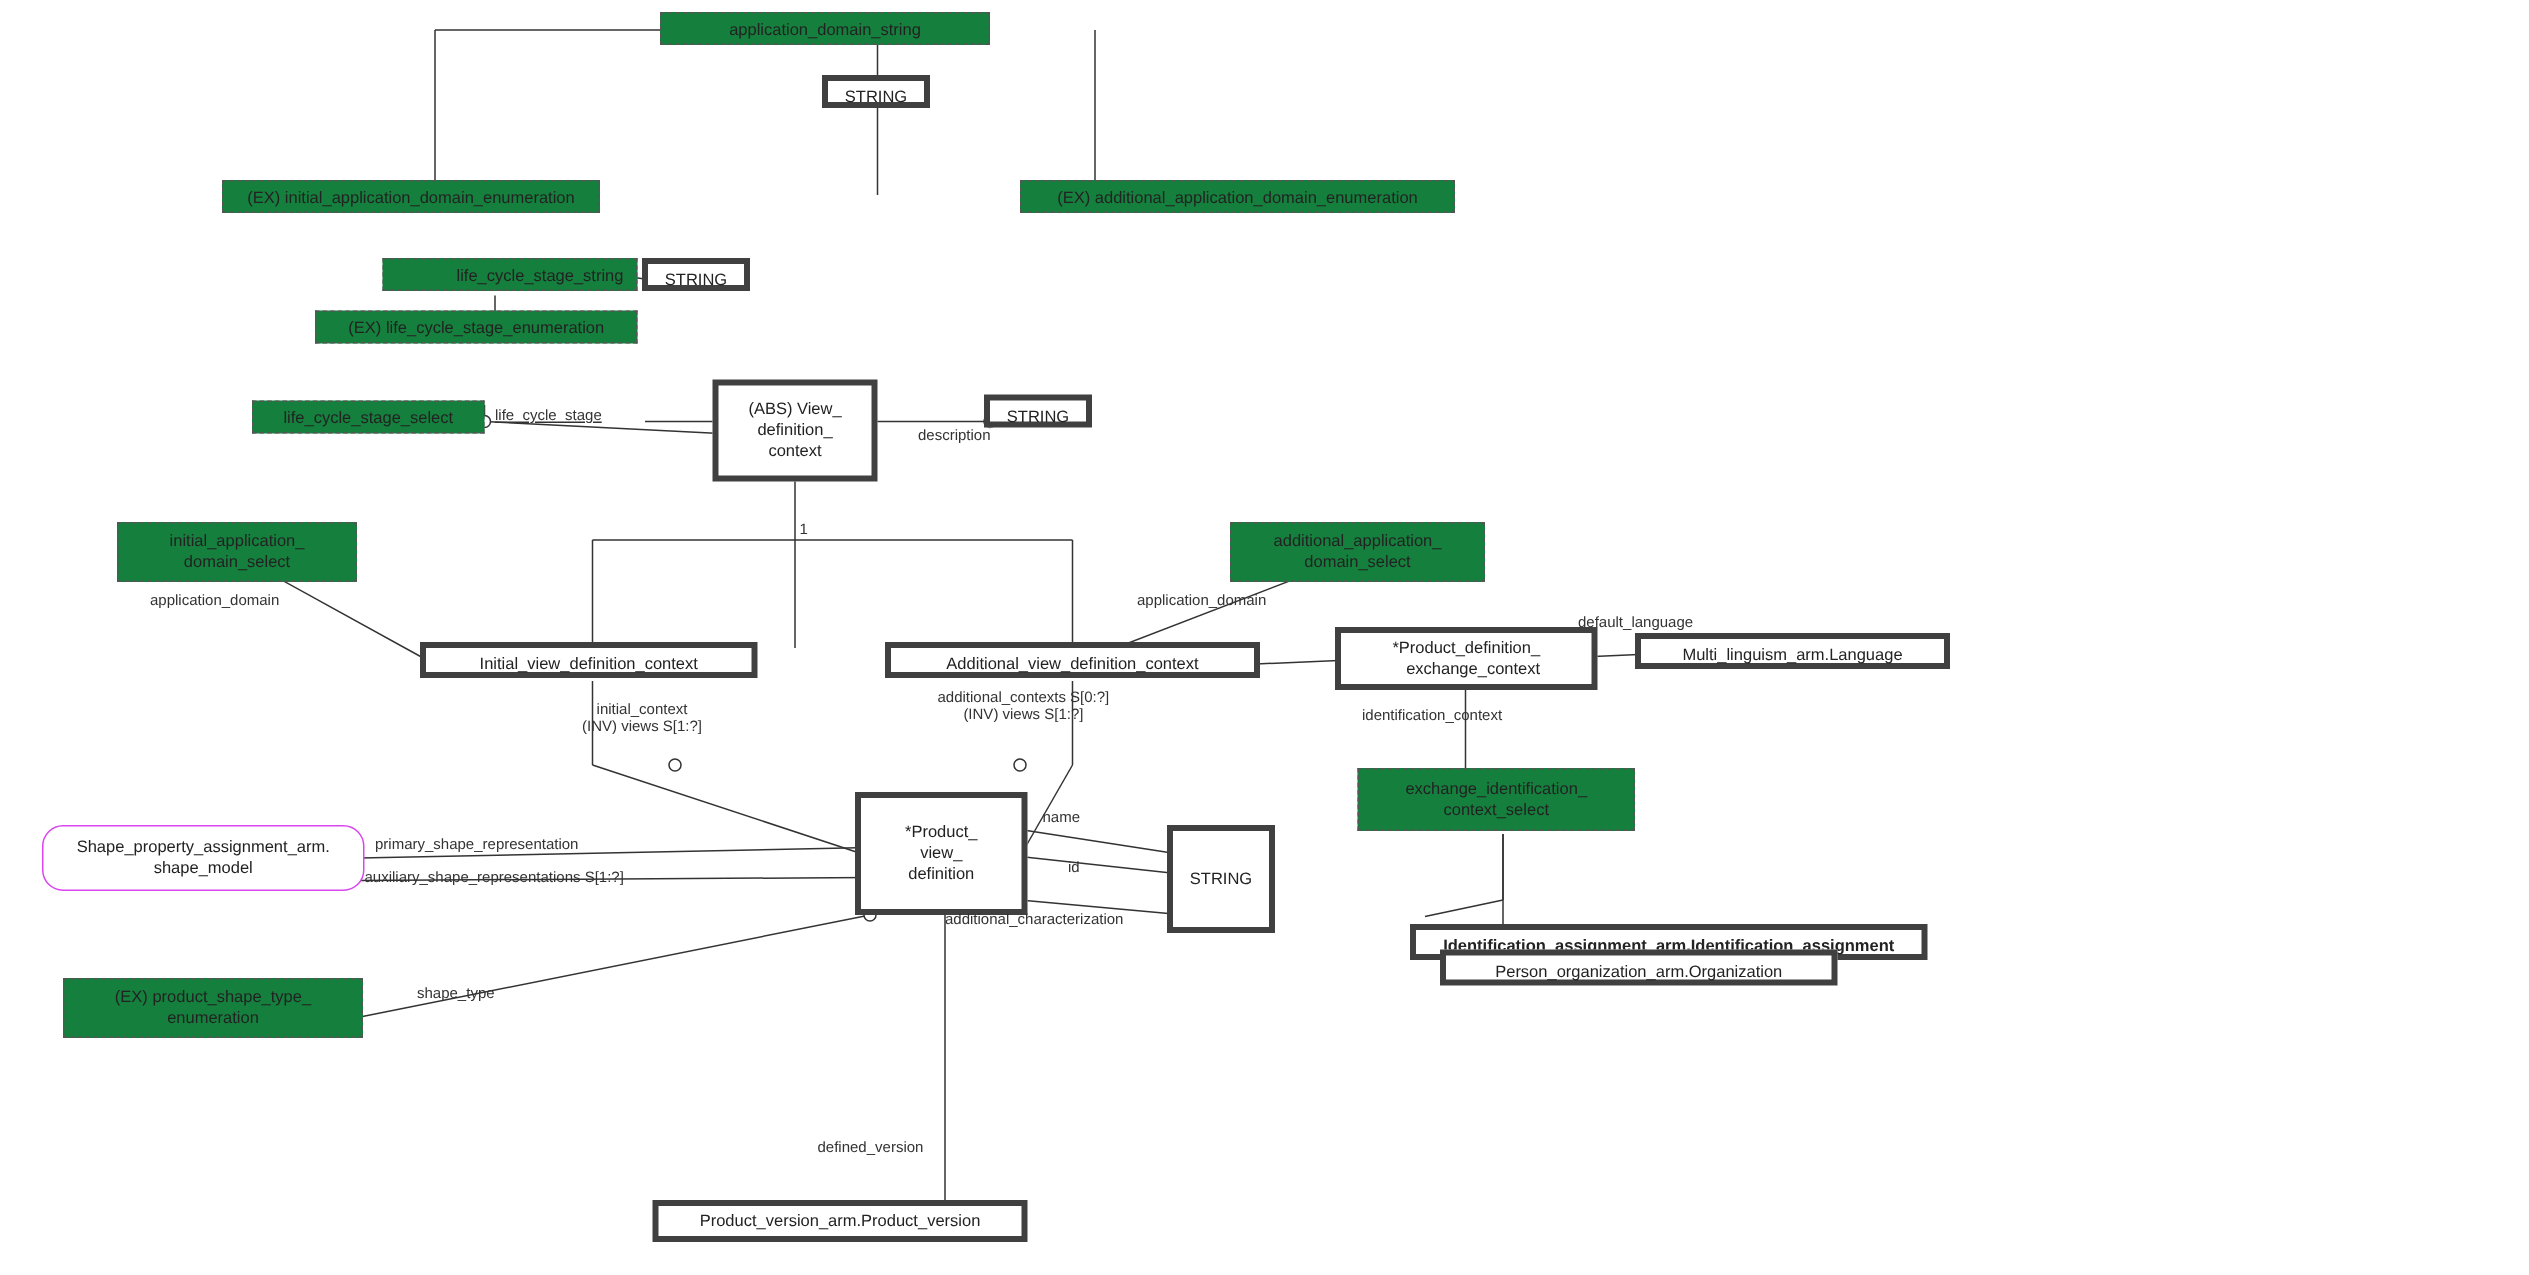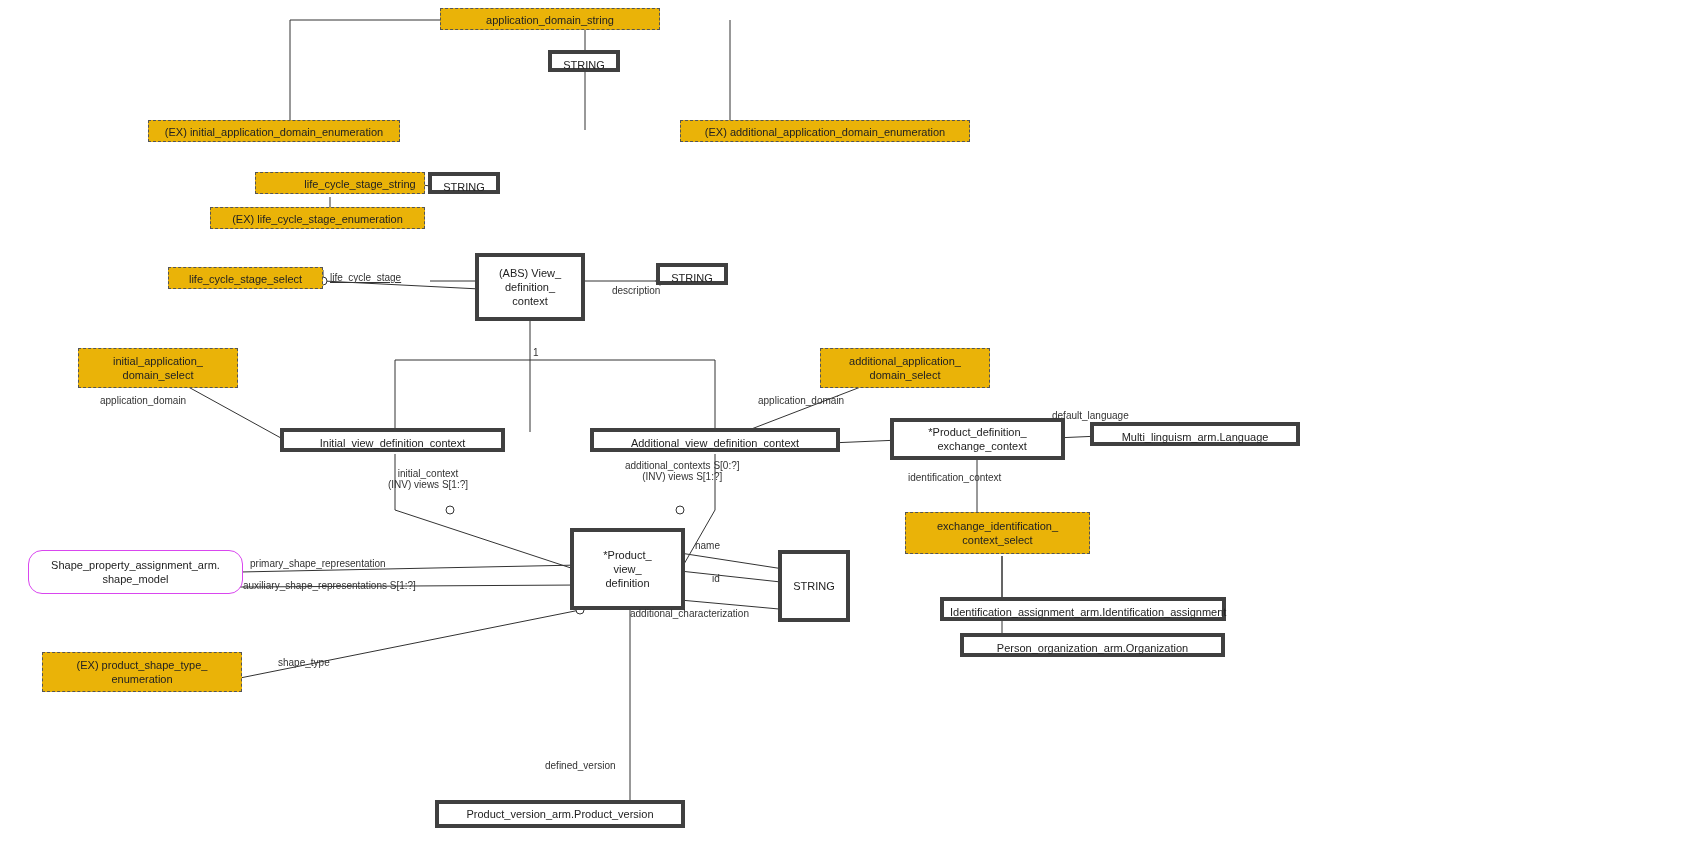--- a/index.html
+++ b/index.html
@@ -23,21 +23,21 @@
       position: absolute;
       border: 4px solid #404040;
       background: #fff;
       text-align: center;
       padding: 4px 6px;
       font-size: 11px;
       line-height: 1.3;
     }
     .box.dashed {
       border: 1px dashed #555;
-      background: #eab308;
+      background: #15803d;
     }
     .box.rounded-rect {
       border-radius: 14px;
       border: 1px solid #d946ef;
     }
     
     .diagram-svg {
       position: absolute;
       top: 0; left: 0;
       width: 1686px;
@@ -246,21 +246,21 @@
   </div>
 
   <div class="box dashed" style="left:42px; top:652px; width:200px; height:40px; display:flex; align-items:center; justify-content:center;">
     <span style="text-align:center;">(EX) product_shape_type_<br>enumeration</span>
   </div>
 
   <div class="box" style="left:435px; top:800px; width:250px; height:28px; display:flex; align-items:center; justify-content:center;">
     <span>Product_version_arm.Product_version</span>
   </div>
 
-  <div class="box" style="left:940px; top:597px; width:286px; height:24px;">
+  <div class="box" style="left:940px; top:616px; width:345px; height:24px;font-weight:bold;">
     <span>Identification_assignment_arm.Identification_assignment</span>
   </div>
 
   <div class="box" style="left:960px; top:633px; width:265px; height:24px;">
     <span>Person_organization_arm.Organization</span>
   </div>
 
   <div class="label" style="left:330px; top:272px;text-decoration:underline;">life_cycle_stage</div>
   <div class="label" style="left:612px; top:253px;margin-top:32px;">description</div>
   <div class="label" style="left:100px; top:395px;">application_domain</div>

